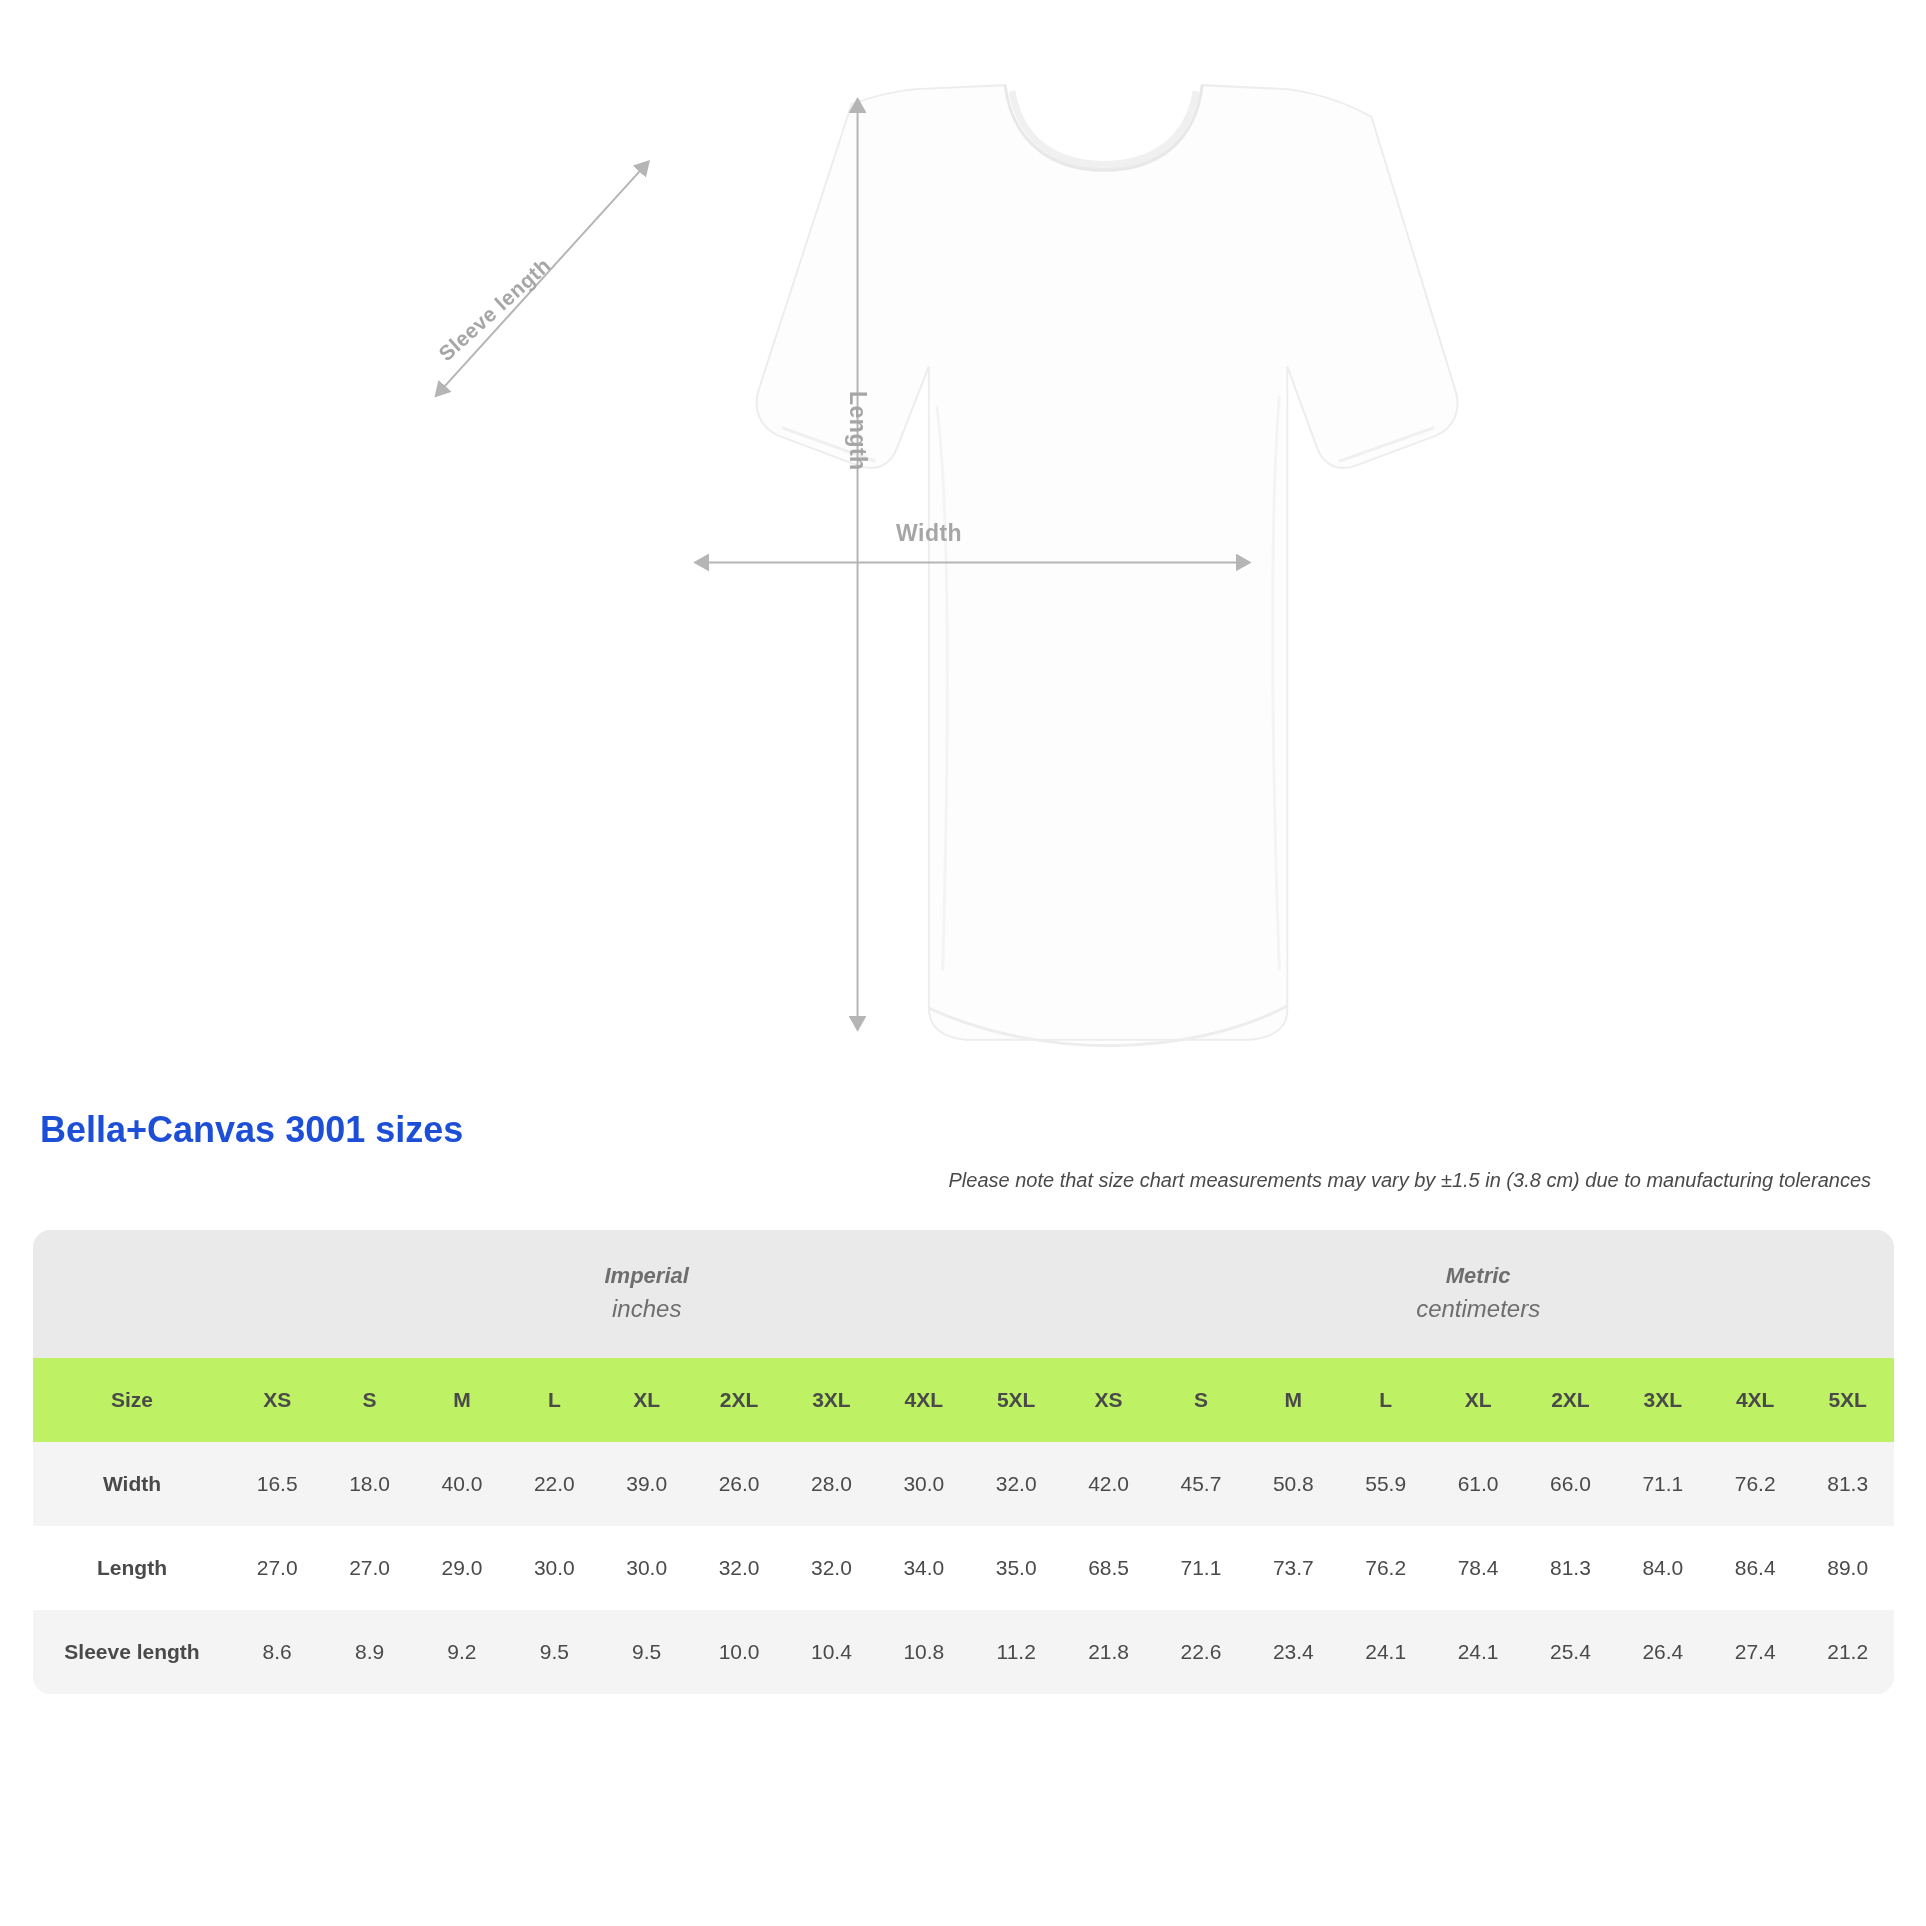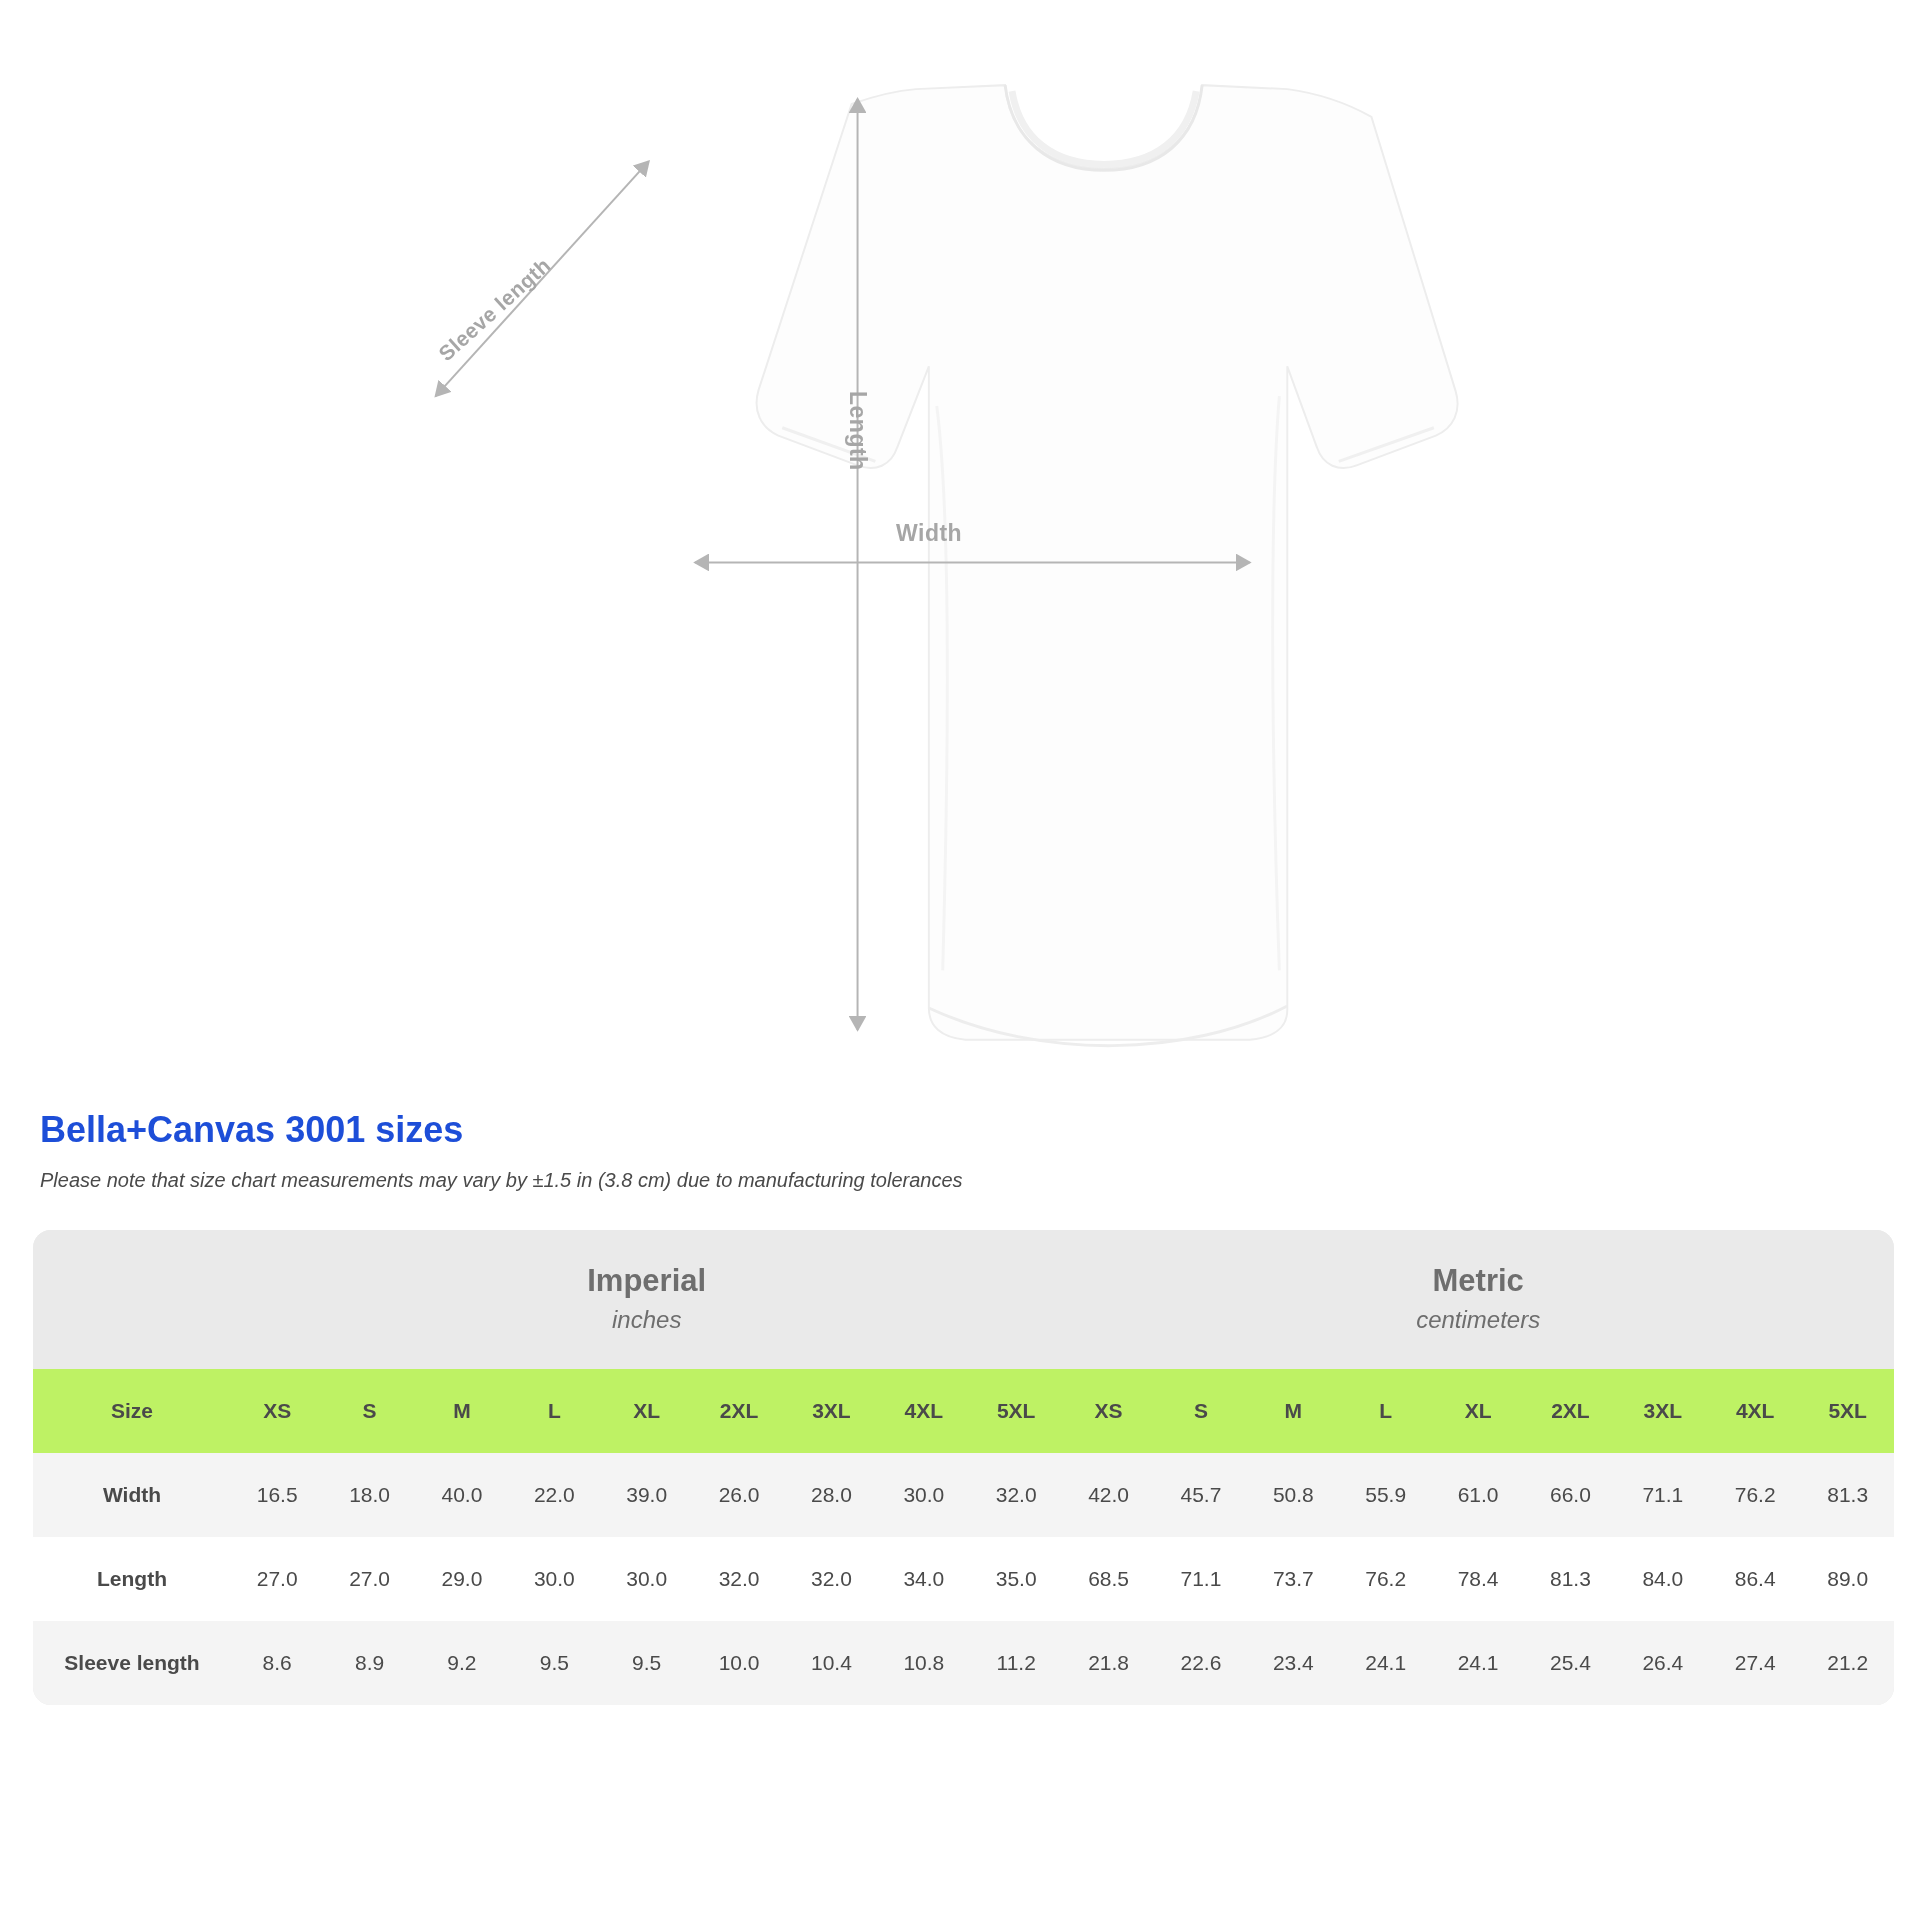--- a/index.html
+++ b/index.html
@@ -60,21 +60,21 @@
   
   .chart-title {
     text-align: left;
     font-size: 36px;
     font-weight: bold;
     color: #1d4ed8;
     margin: 0;
     padding: 0 40px;
   }
   .chart-note {
-    text-align: left;
+    text-align: right;
     font-size: 20px;
     font-style: italic;
     color: #4a4a4a;
     margin: 18px 16px 0 0;
     padding: 0 40px;
   }
 
   
   .table-wrap {
     margin: 38px auto 0 auto;
@@ -93,21 +93,22 @@
     vertical-align: middle;
     font-size: 21px;
     color: #4a4a4a;
     border: 0;
   }
   .unit-head td {
     background: #eaeaea;
     padding: 32px 0 30px 0;
   }
   .unit-title {
-    font-size: 31px;
+    font-size: 22px;
+    font-style: italic;
     font-weight: bold;
     color: #6e6e6e;
     line-height: 1.25;
   }
   .unit-sub {
     font-size: 24px;
     font-style: italic;
     color: #6e6e6e;
     line-height: 1.6;
   }

